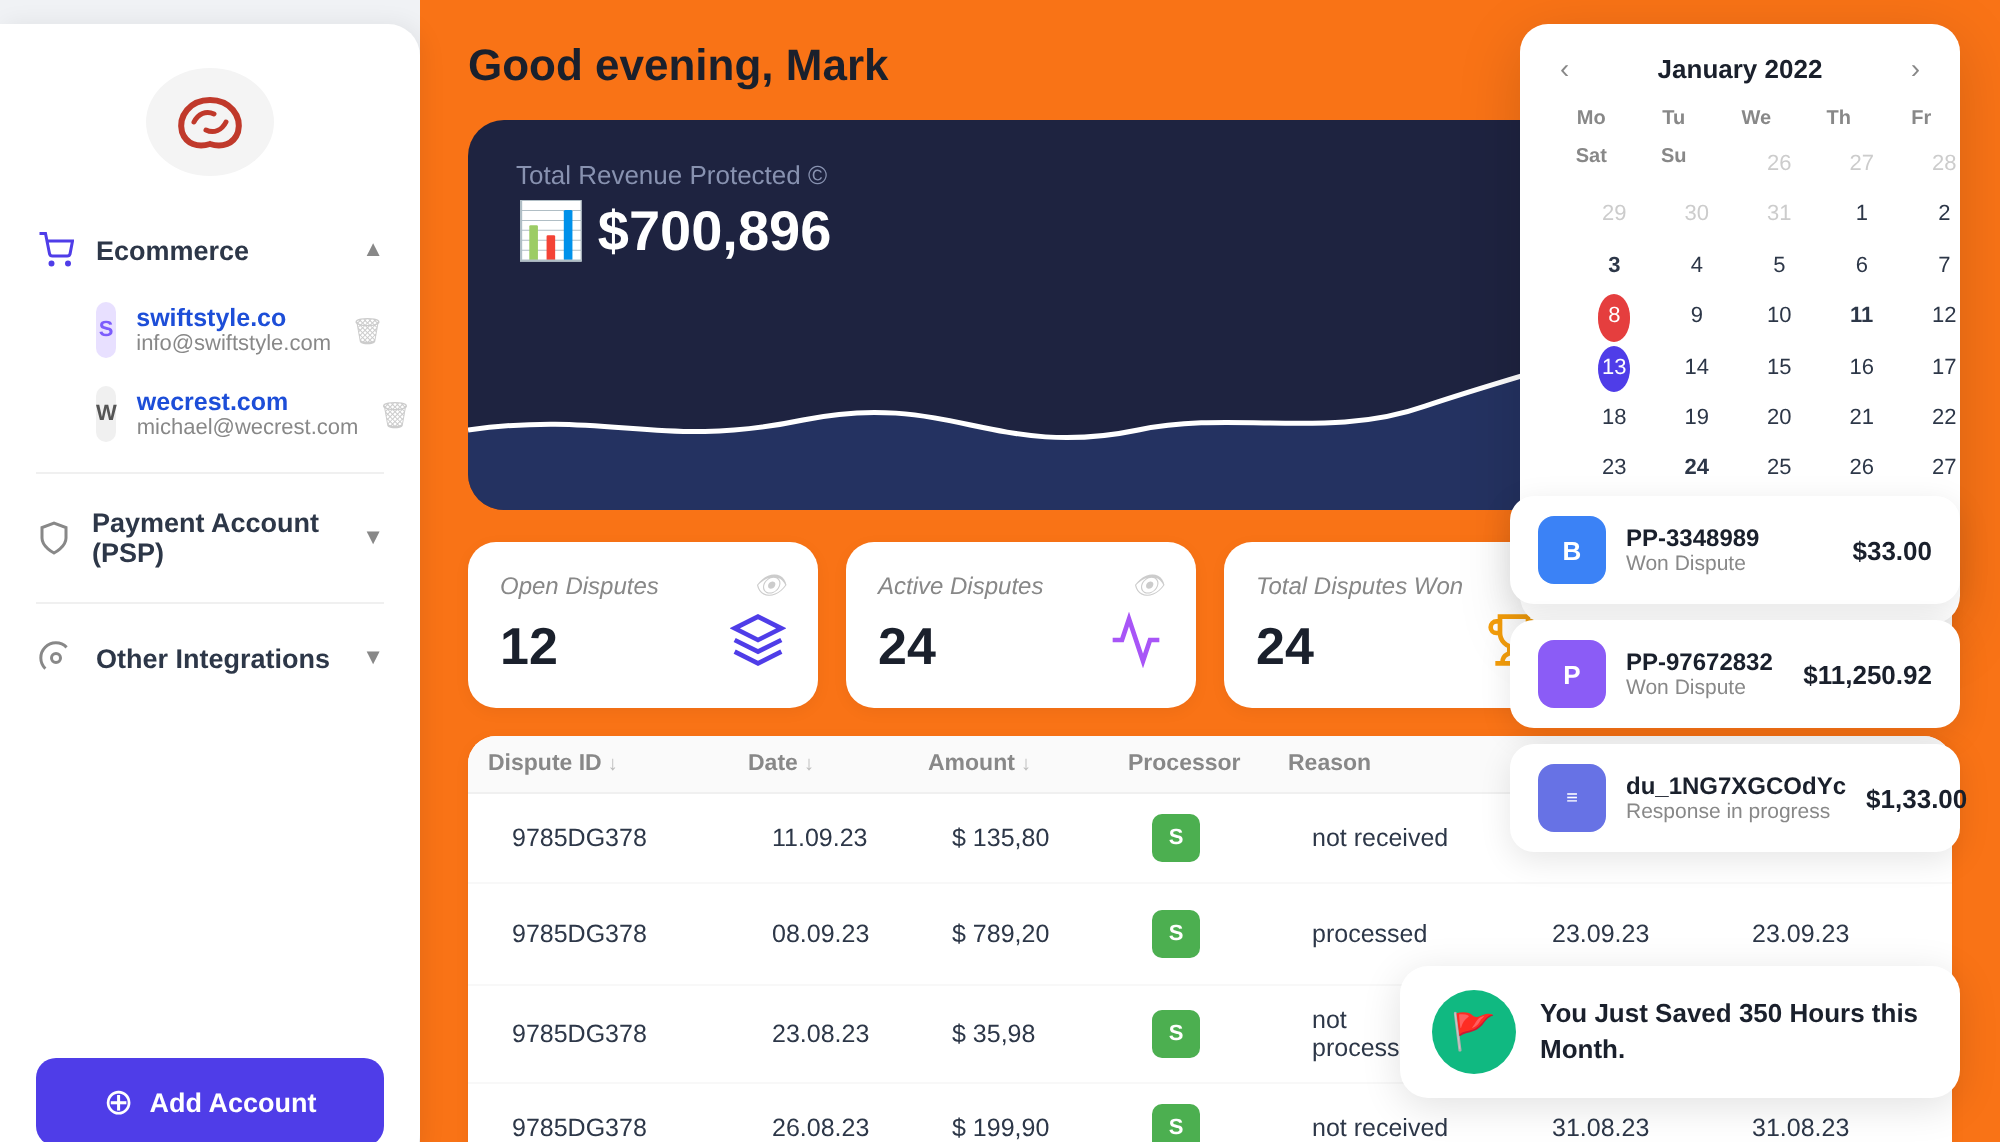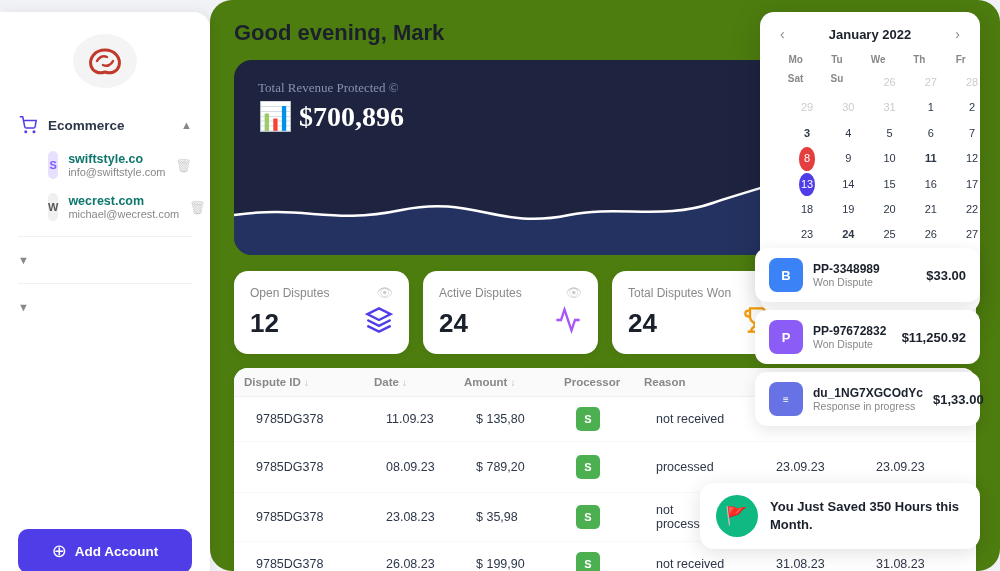--- a/index.html
+++ b/index.html
@@ -74,21 +74,21 @@
       padding: 7px 18px 7px 48px;
       gap: 10px;
       cursor: pointer;
     }
     .sidebar-sub-item .account-info {
       flex: 1;
     }
     .sidebar-sub-item .account-name {
       font-size: 12.5px;
       font-weight: 600;
-      color: #0f766e;
+      color: #1d4ed8;
     }
     .sidebar-sub-item .account-email {
       font-size: 11px;
       color: #888;
     }
     .account-avatar {
       width: 28px; height: 28px;
       border-radius: 6px;
       background: #e8e0ff;
       display: flex;
@@ -131,42 +131,40 @@
       font-size: 18px;
       font-weight: 400;
     }
 
     
     .main {
       position: absolute;
       left: 210px; top: 0;
       width: 790px;
       height: 571px;
-      background: #4d7c0f;
+      background: #f97316;
       padding: 20px 24px 0;
       overflow: hidden;
-      border-radius: 22px;
     }
     .greeting {
       font-size: 22px;
       font-weight: 700;
       color: #1a202c;
       margin-bottom: 14px;
     }
 
     
     .chart-card {
       background: #1e2340;
       border-radius: 18px;
       padding: 20px 24px 0;
       position: relative;
       overflow: hidden;
       height: 195px;
       margin-bottom: 16px;
-      font-family: Liberation Serif, serif;
     }
     .chart-card-title {
       font-size: 13px;
       color: #8892b0;
       margin-bottom: 4px;
     }
     .chart-card-value {
       font-size: 28px;
       font-weight: 700;
       color: #fff;
@@ -205,20 +203,21 @@
       padding: 14px 16px;
       display: flex;
       flex-direction: column;
       gap: 6px;
       box-shadow: 0 2px 8px rgba(0,0,0,0.05);
     }
     .stat-card-header {
       display: flex;
       align-items: center;
       justify-content: space-between;
+      font-style: italic;
     }
     .stat-card-title {
       font-size: 12px;
       color: #888;
       font-weight: 500;
     }
     .stat-card-eye {
       color: #ccc;
       font-size: 13px;
       cursor: pointer;
@@ -478,28 +477,45 @@
         <div class="account-email">michael@wecrest.com</div>
       </div>
       <span class="delete-icon">🗑</span>
     </div>
   </div>
 
   <div class="sidebar-divider"></div>
 
   <div class="sidebar-section">
     <div class="sidebar-group-header">
+      <div class="left">
+        <span class="icon">
+          <svg width="18" height="18" viewBox="0 0 24 24" fill="none" stroke="#888" stroke-width="2">
+              <path d="M12 22s8-4 8-10V5l-8-3-8 3v7c0 6 8 10 8 10z"></path>
+            </svg>
+        </span>
+        <span>Payment Account (PSP)</span>
+      </div>
       <span class="chevron">▼</span>
     </div>
   </div>
 
   <div class="sidebar-divider"></div>
 
   <div class="sidebar-section">
     <div class="sidebar-group-header">
+      <div class="left">
+        <span class="icon">
+          <svg width="18" height="18" viewBox="0 0 24 24" fill="none" stroke="#888" stroke-width="2">
+              <circle cx="12" cy="12" r="3"></circle>
+              <path d="M19.07 4.93A10 10 0 1 0 4.93 19.07"></path>
+            </svg>
+        </span>
+        <span>Other Integrations</span>
+      </div>
       <span class="chevron">▼</span>
     </div>
   </div>
 
   <div style="flex:1"></div>
 
   <button class="add-account-btn">
     <span class="plus-icon">⊕</span>
     <span>Add Account</span>
   </button>

